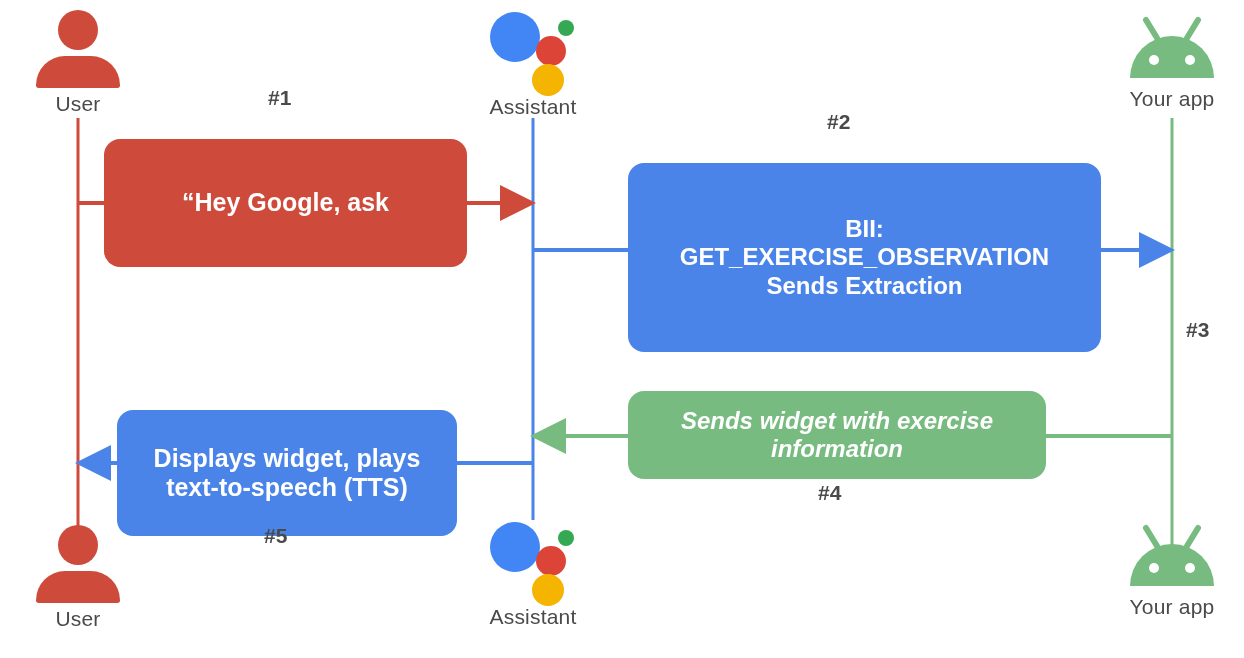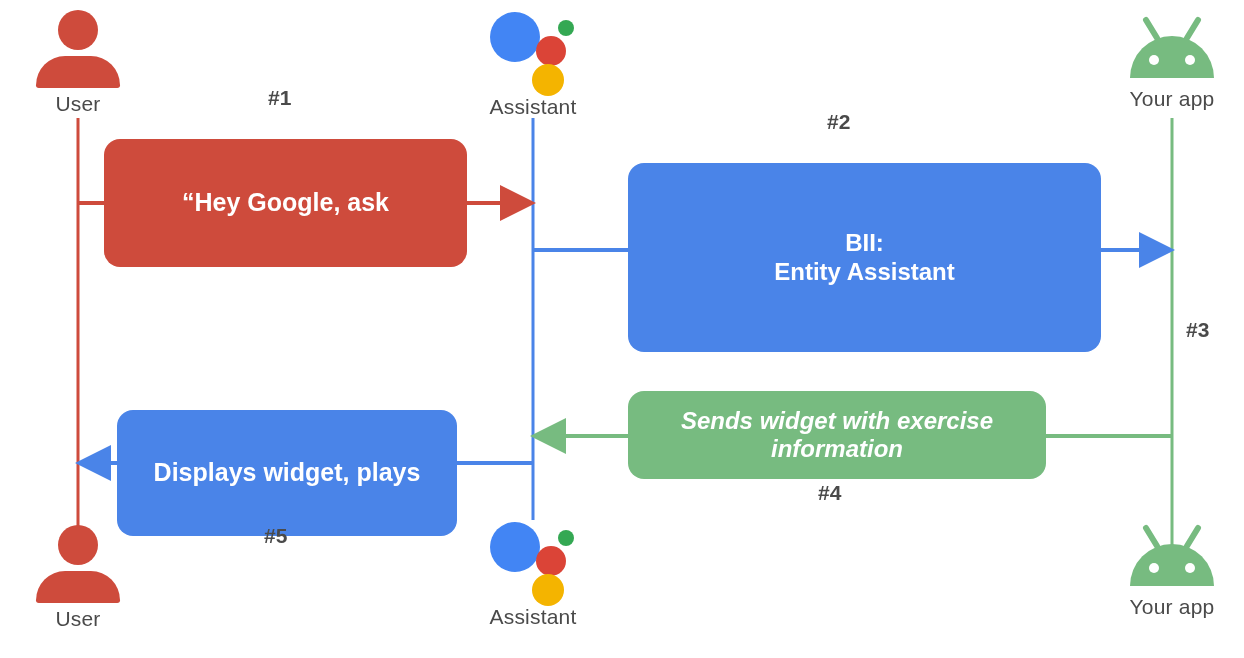--- a/index.html
+++ b/index.html
@@ -215,34 +215,36 @@
 
   <div class="msg-box msg-red" style="left:104px; top:139px; width:363px; height:128px; font-size:25px;text-align:right;">
     <div>
       <div>“Hey Google, ask</div>
     </div>
   </div>
 
   <div class="msg-box msg-blue" style="left:628px; top:163px; width:473px; height:189px; font-size:24px;">
     <div>
       <div>BII:</div>
-      <div>Entity Assistant</div>
+      <div>GET_EXERCISE_OBSERVATION</div>
+      <div>Sends Extraction</div>
     </div>
   </div>
 
   <div class="msg-box msg-green" style="left:628px; top:391px; width:418px; height:88px; font-size:24px;font-style:italic;">
     <div>
       <div>Sends widget with exercise</div>
       <div>information</div>
     </div>
   </div>
 
   <div class="msg-box msg-blue" style="left:117px; top:410px; width:340px; height:126px; font-size:25px;">
     <div>
       <div>Displays widget, plays</div>
+      <div>text-to-speech (TTS)</div>
     </div>
   </div>
 
   <div class="step-label" style="left:268px; top:86px;">#1</div>
   <div class="step-label" style="left:827px; top:110px;">#2</div>
   <div class="step-label" style="left:1186px; top:318px;">#3</div>
   <div class="step-label" style="left:818px; top:481px;">#4</div>
   <div class="step-label" style="left:264px; top:524px;">#5</div>
 
 </div>

